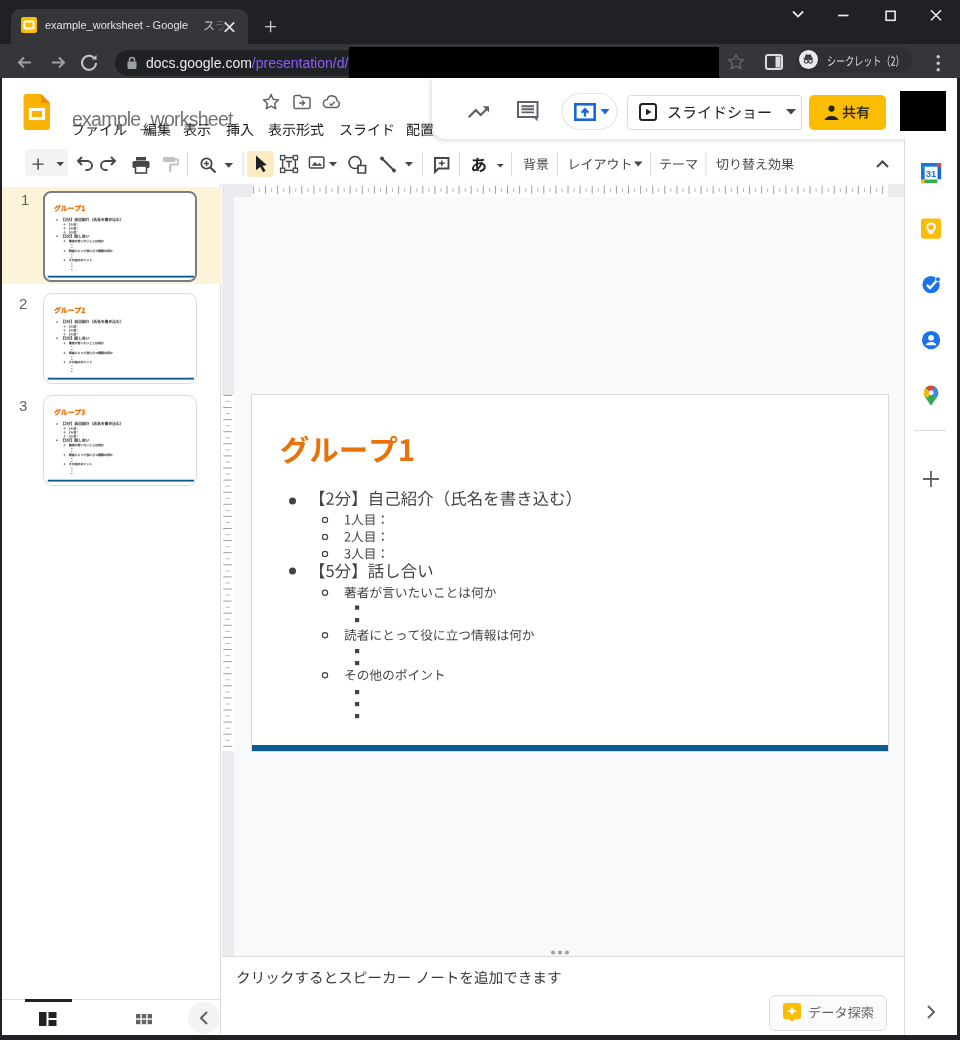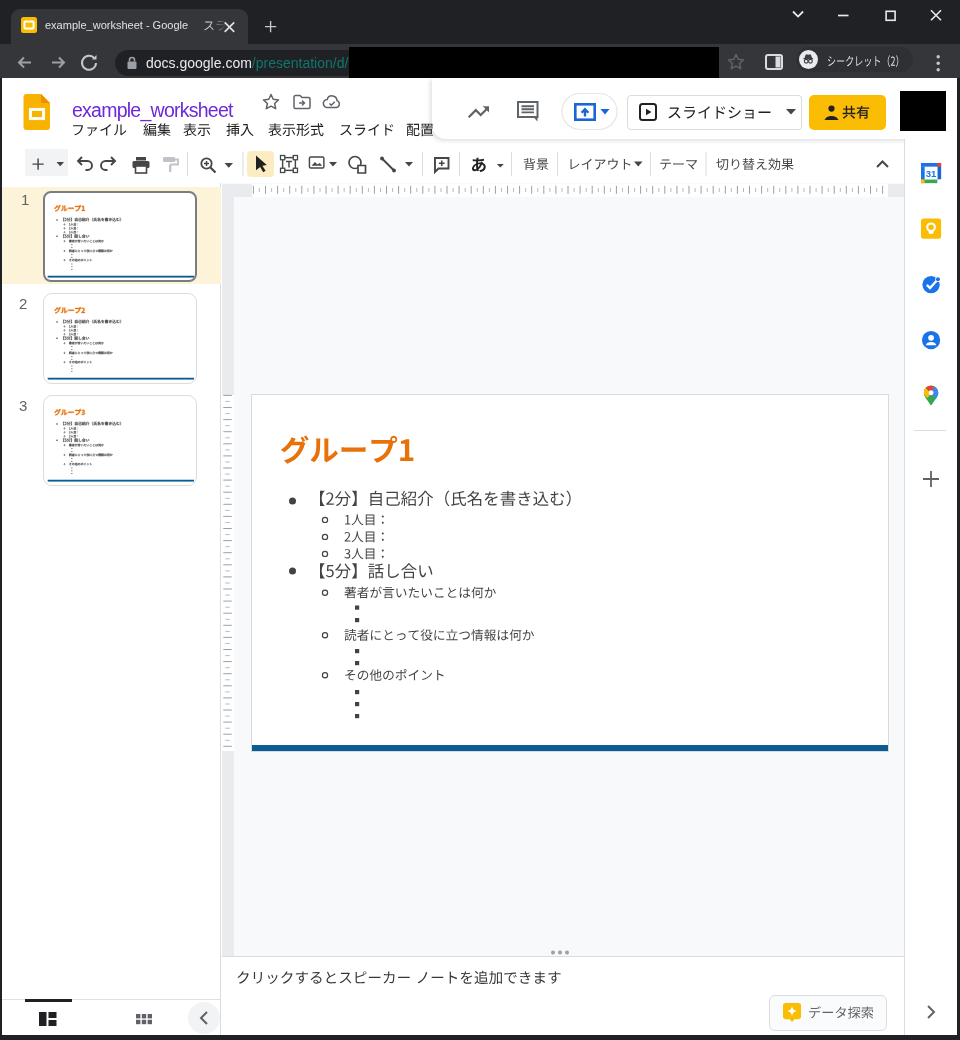--- a/index.html
+++ b/index.html
@@ -2,25 +2,25 @@
 <html><head><meta charset="utf-8"><style>
 html,body{margin:0;padding:0}
 body{width:960px;height:1040px;position:relative;overflow:hidden;font-family:"Liberation Sans",sans-serif;background:#fff}
 .a{position:absolute}
 </style></head><body>
 <div class="a" style="left:0;top:0;width:960px;height:78px;background:#202124"></div>
 <div class="a" style="left:0;top:44px;width:960px;height:34px;background:#35363a"></div>
 <div class="a" style="left:11px;top:9px;width:237px;height:35px;background:#35363a;border-radius:9px 9px 0 0"></div>
 <div class="a" style="left:45px;top:17px;width:180px;height:16px;font-size:11px;line-height:16px;color:#dfe1e5;white-space:nowrap">example_worksheet - Google</div>
 <div class="a" style="left:115px;top:50px;width:603px;height:26px;background:#202124;border-radius:13px"></div>
-<div class="a" style="left:146px;top:53px;height:20px;font-size:14px;line-height:20px;color:#e8eaed;white-space:nowrap">docs.google.com<span style="color:#0f766e">/presentation/d/</span></div>
+<div class="a" style="left:146px;top:53px;height:20px;font-size:14px;line-height:20px;color:#e8eaed;white-space:nowrap">docs.google.com<span style="color:#8b5cf6">/presentation/d/</span></div>
 <div class="a" style="left:796px;top:47px;width:117px;height:25px;background:#2f3034;border-radius:13px"></div>
 <div class="a" style="left:799px;top:49.5px;width:19px;height:19px;background:#e8eaed;border-radius:50%"></div>
 <div class="a" style="left:0;top:78px;width:960px;height:878px;background:#fff"></div>
-<div class="a" style="left:72px;top:100px;font-size:19.5px;line-height:21px;letter-spacing:-0.75px;color:#6d28d9">example_worksheet</div>
+<div class="a" style="left:72px;top:109px;font-size:19.5px;line-height:21px;letter-spacing:-0.75px;color:#737373">example_worksheet</div>
 <div class="a" style="left:432px;top:78px;width:525px;height:61px;background:#fff;border-radius:0 0 0 14px;box-shadow:-2px 2px 4px rgba(0,0,0,0.12)"></div>
 <div class="a" style="left:627px;top:95px;width:154px;height:35px;background:#fff;border:1px solid #dadce0;border-radius:4px 0 0 4px;box-sizing:border-box"></div>
 <div class="a" style="left:780px;top:95px;width:22px;height:35px;background:#fff;border:1px solid #dadce0;border-left:none;border-radius:0 4px 4px 0;box-sizing:border-box"></div>
 <div class="a" style="left:809px;top:94.5px;width:77px;height:35.5px;background:#fbbc04;border-radius:5px"></div>
 <div class="a" style="left:900px;top:91px;width:46px;height:40px;background:#000"></div>
 <div class="a" style="left:25px;top:149px;width:43px;height:27px;background:#f1f3f4;border-radius:2px"></div>
 <div class="a" style="left:247px;top:150.5px;width:26.5px;height:26px;background:#fcecc2;border-radius:4px"></div>
 <div class="a" style="left:222px;top:183px;width:682px;height:773px;background:#f8f9fa"></div>
 <div class="a" style="left:222px;top:183.5px;width:682px;height:13px;background:#e9ebee"></div>
 <div class="a" style="left:252px;top:183.5px;width:636px;height:13px;background:#fff"></div>

